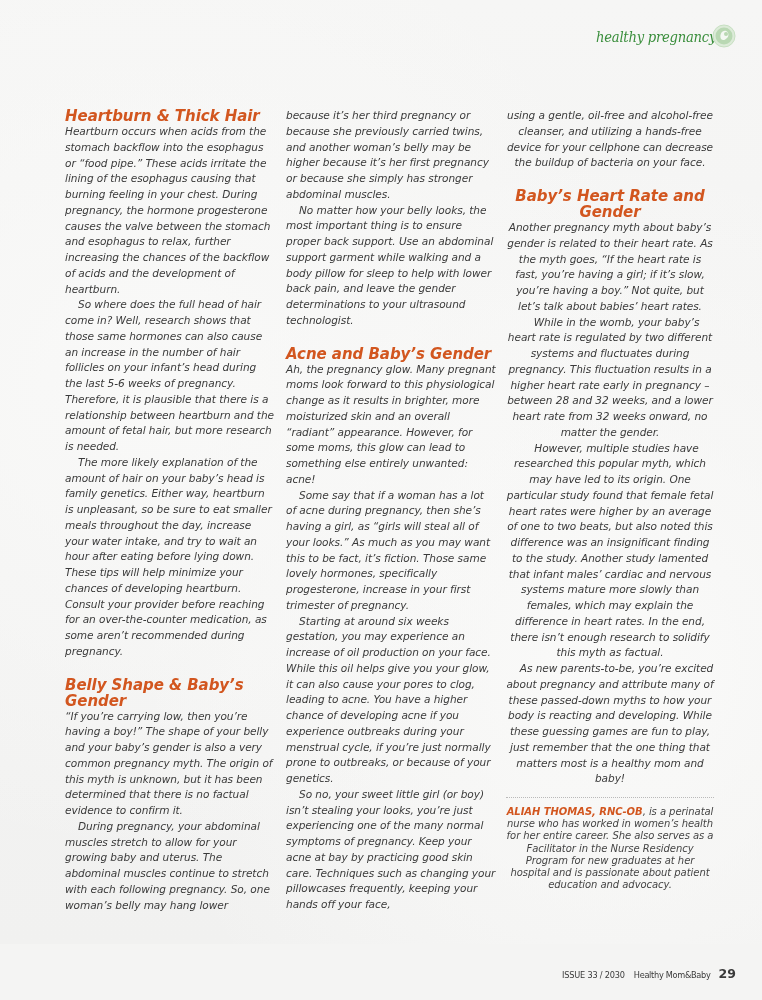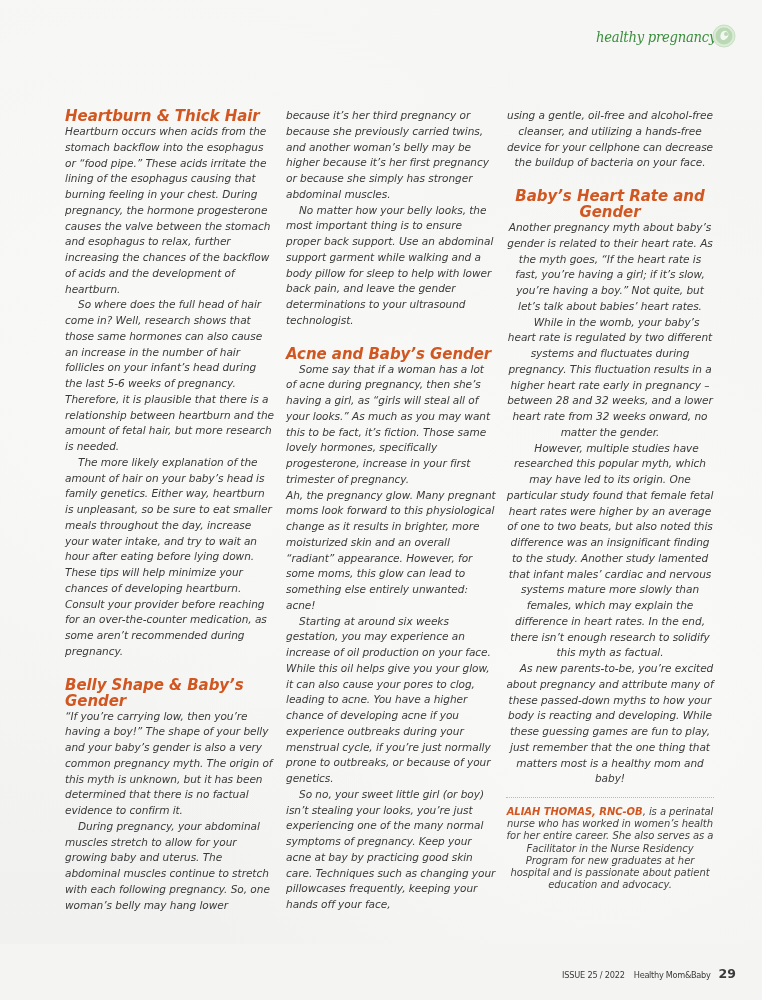--- a/index.html
+++ b/index.html
@@ -97,37 +97,37 @@
     <p class="para">“If you’re carrying low, then you’re having a boy!” The shape of your belly and your baby’s gender is also a very common pregnancy myth. The origin of this myth is unknown, but it has been determined that there is no factual evidence to confirm it.</p>
     <p class="para indent">During pregnancy, your abdominal muscles stretch to allow for your growing baby and uterus. The abdominal muscles continue to stretch with each following pregnancy. So, one woman’s belly may hang lower</p>
   </div>
 
   <div class="column col2">
     <div style="height:1px"></div>
     <p class="para">because it’s her third pregnancy or because she previously carried twins, and another woman’s belly may be higher because it’s her first pregnancy or because she simply has stronger abdominal muscles.</p>
     <p class="para indent">No matter how your belly looks, the most important thing is to ensure proper back support. Use an abdominal support garment while walking and a body pillow for sleep to help with lower back pain, and leave the gender determinations to your ultrasound technologist.</p>
     <div class="gap"></div>
     <h2 class="heading">Acne and Baby’s Gender</h2>
+    <p class="para">Ah, the pregnancy glow. Many pregnant moms look forward to this physiological change as it results in brighter, more moisturized skin and an overall “radiant” appearance. However, for some moms, this glow can lead to something else entirely unwanted: acne!</p>
     <p class="para indent">Some say that if a woman has a lot of acne during pregnancy, then she’s having a girl, as “girls will steal all of your looks.” As much as you may want this to be fact, it’s fiction. Those same lovely hormones, specifically progesterone, increase in your first trimester of pregnancy.</p>
-    <p class="para">Ah, the pregnancy glow. Many pregnant moms look forward to this physiological change as it results in brighter, more moisturized skin and an overall “radiant” appearance. However, for some moms, this glow can lead to something else entirely unwanted: acne!</p>
     <p class="para indent">Starting at around six weeks gestation, you may experience an increase of oil production on your face. While this oil helps give you your glow, it can also cause your pores to clog, leading to acne. You have a higher chance of developing acne if you experience outbreaks during your menstrual cycle, if you’re just normally prone to outbreaks, or because of your genetics.</p>
     <p class="para indent">So no, your sweet little girl (or boy) isn’t stealing your looks, you’re just experiencing one of the many normal symptoms of pregnancy. Keep your acne at bay by practicing good skin care. Techniques such as changing your pillowcases frequently, keeping your hands off your face,</p>
   </div>
 
   <div class="column col3">
     <div style="height:1px"></div>
     <p class="para">using a gentle, oil-free and alcohol-free cleanser, and utilizing a hands-free device for your cellphone can decrease the buildup of bacteria on your face.</p>
     <div class="gap"></div>
     <h2 class="heading">Baby’s Heart Rate and Gender</h2>
     <p class="para">Another pregnancy myth about baby’s gender is related to their heart rate. As the myth goes, “If the heart rate is fast, you’re having a girl; if it’s slow, you’re having a boy.” Not quite, but let’s talk about babies’ heart rates.</p>
     <p class="para indent">While in the womb, your baby’s heart rate is regulated by two different systems and fluctuates during pregnancy. This fluctuation results in a higher heart rate early in pregnancy – between 28 and 32 weeks, and a lower heart rate from 32 weeks onward, no matter the gender.</p>
     <p class="para indent">However, multiple studies have researched this popular myth, which may have led to its origin. One particular study found that female fetal heart rates were higher by an average of one to two beats, but also noted this difference was an insignificant finding to the study. Another study lamented that infant males’ cardiac and nervous systems mature more slowly than females, which may explain the difference in heart rates. In the end, there isn’t enough research to solidify this myth as factual.</p>
     <p class="para indent">As new parents-to-be, you’re excited about pregnancy and attribute many of these passed-down myths to how your body is reacting and developing. While these guessing games are fun to play, just remember that the one thing that matters most is a healthy mom and baby!</p>
     <hr class="divider">
     <p class="bio"><span class="bio-name">ALIAH THOMAS, RNC-OB</span><span>, is a perinatal nurse who has worked in women’s health for her entire career. She also serves as a Facilitator in the Nurse Residency Program for new graduates at her hospital and is passionate about patient education and advocacy.</span></p>
   </div>
 
   <div class="footer">
-    <span class="issue">ISSUE 25 / 2022</span>
+    <span class="issue">ISSUE 33 / 2030</span>
     <span class="mag">Healthy Mom&amp;Baby</span>
     <span class="pg">29</span>
   </div>
 </div>
 
 </body></html>

